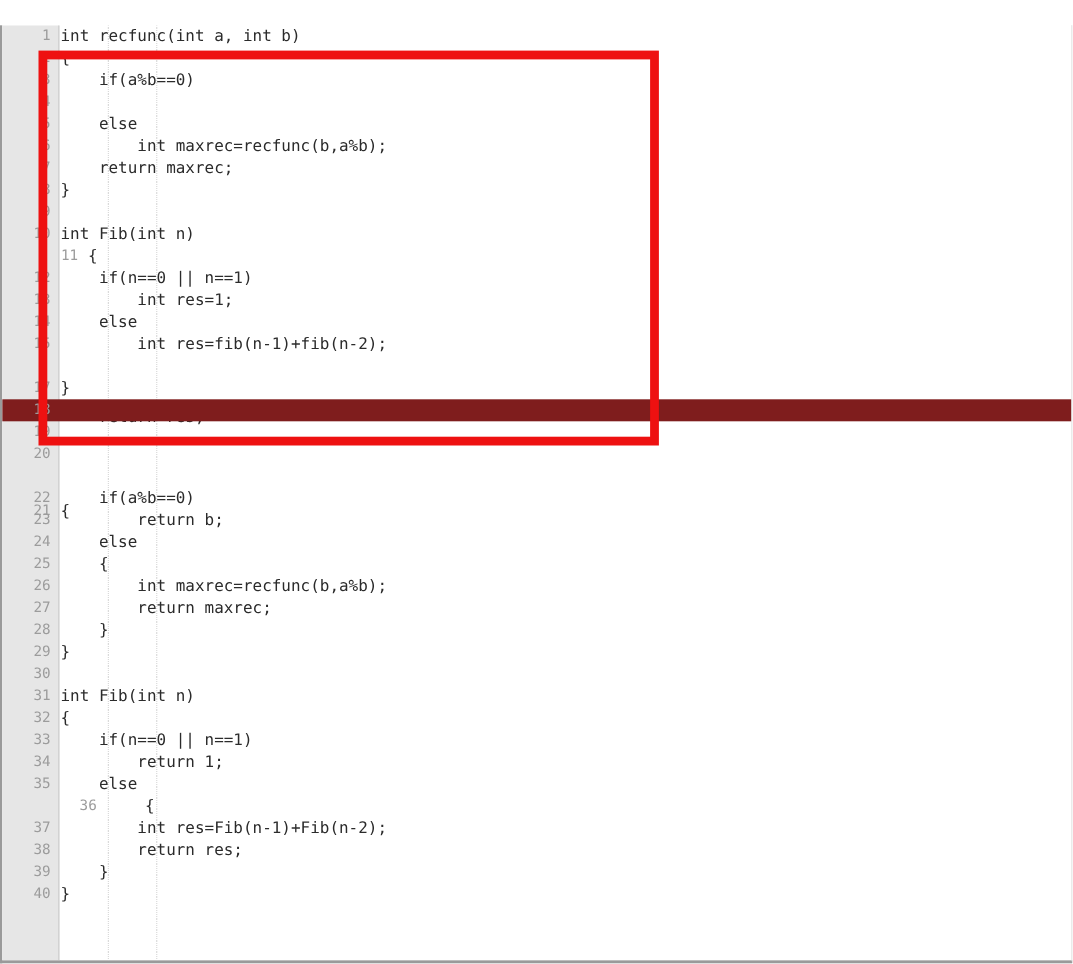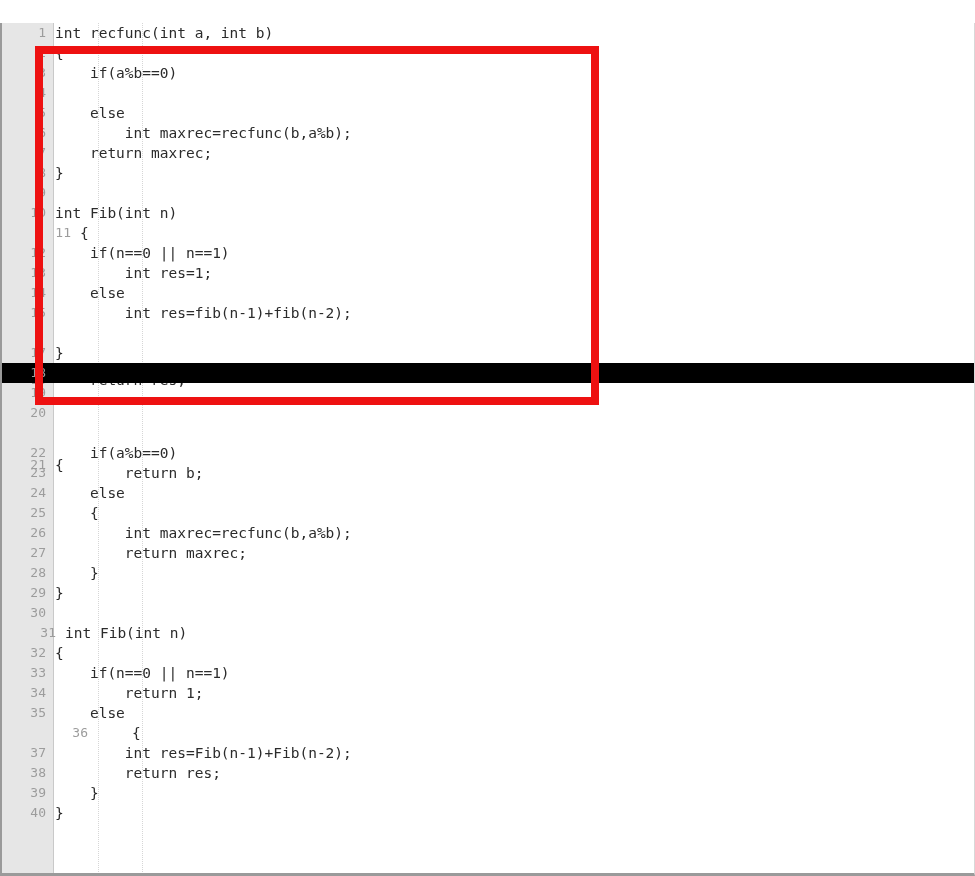--- a/index.html
+++ b/index.html
@@ -120,21 +120,21 @@
     position: absolute;
     left: 0; top: 0;
     width: 100%;
   }
   .row {
     position: relative;
     height: 20px;
     line-height: 20px;
     white-space: pre;
   }
-  .row.current { background: #000000; }
+  .row.current { background: #7f1d1d; }
 
   .ln {
     position: absolute;
     left: 0; top: 0;
     width: 44px;
     text-align: right;
     font-family: "DejaVu Sans Mono", monospace;
     font-size: 13px;
     color: #9c9c9c;
     height: 20px;
@@ -207,21 +207,21 @@
         <div class="row" style="top: 400px; position: absolute; left: 0px; right: 0px; margin-top: 32px;"><span class="ln">21</span><span class="code">{</span></div>
         <div class="row" style="top: 420px; position: absolute; left: 0px; right: 0px;"><span class="ln">22</span><span class="code">    if(a%b==0)</span></div>
         <div class="row" style="top: 440px; position: absolute; left: 0px; right: 0px;"><span class="ln">23</span><span class="code">        return b;</span></div>
         <div class="row" style="top: 460px; position: absolute; left: 0px; right: 0px;"><span class="ln">24</span><span class="code">    else</span></div>
         <div class="row" style="top: 480px; position: absolute; left: 0px; right: 0px;"><span class="ln">25</span><span class="code">    {</span></div>
         <div class="row" style="top: 500px; position: absolute; left: 0px; right: 0px;"><span class="ln">26</span><span class="code">        int maxrec=recfunc(b,a%b);</span></div>
         <div class="row" style="top: 520px; position: absolute; left: 0px; right: 0px;"><span class="ln">27</span><span class="code">        return maxrec;</span></div>
         <div class="row" style="top: 540px; position: absolute; left: 0px; right: 0px;"><span class="ln">28</span><span class="code">    }</span></div>
         <div class="row" style="top: 560px; position: absolute; left: 0px; right: 0px;"><span class="ln">29</span><span class="code">}</span></div>
         <div class="row" style="top: 580px; position: absolute; left: 0px; right: 0px;"><span class="ln">30</span><span class="code"></span></div>
-        <div class="row" style="top: 600px; position: absolute; left: 10px; right: 0px;"><span class="ln">31</span><span class="code">int Fib(int n)</span></div>
+        <div class="row" style="top: 600px; position: absolute; left: 0px; right: 0px;"><span class="ln">31</span><span class="code">int Fib(int n)</span></div>
         <div class="row" style="top: 620px; position: absolute; left: 0px; right: 0px;"><span class="ln">32</span><span class="code">{</span></div>
         <div class="row" style="top: 640px; position: absolute; left: 0px; right: 0px;"><span class="ln">33</span><span class="code">    if(n==0 || n==1)</span></div>
         <div class="row" style="top: 660px; position: absolute; left: 0px; right: 0px;"><span class="ln">34</span><span class="code">        return 1;</span></div>
         <div class="row" style="top: 680px; position: absolute; left: 0px; right: 0px;"><span class="ln">35</span><span class="code">    else</span></div>
         <div class="row" style="top: 700px; position: absolute; left: 0px; right: 0px; margin-left: 42px;"><span class="ln">36</span><span class="code">    {</span></div>
         <div class="row" style="top: 720px; position: absolute; left: 0px; right: 0px;"><span class="ln">37</span><span class="code">        int res=Fib(n-1)+Fib(n-2);</span></div>
         <div class="row" style="top: 740px; position: absolute; left: 0px; right: 0px;"><span class="ln">38</span><span class="code">        return res;</span></div>
         <div class="row" style="top: 760px; position: absolute; left: 0px; right: 0px;"><span class="ln">39</span><span class="code">    }</span></div>
         <div class="row" style="top: 780px; position: absolute; left: 0px; right: 0px;"><span class="ln">40</span><span class="code">}</span></div>
       </div>

